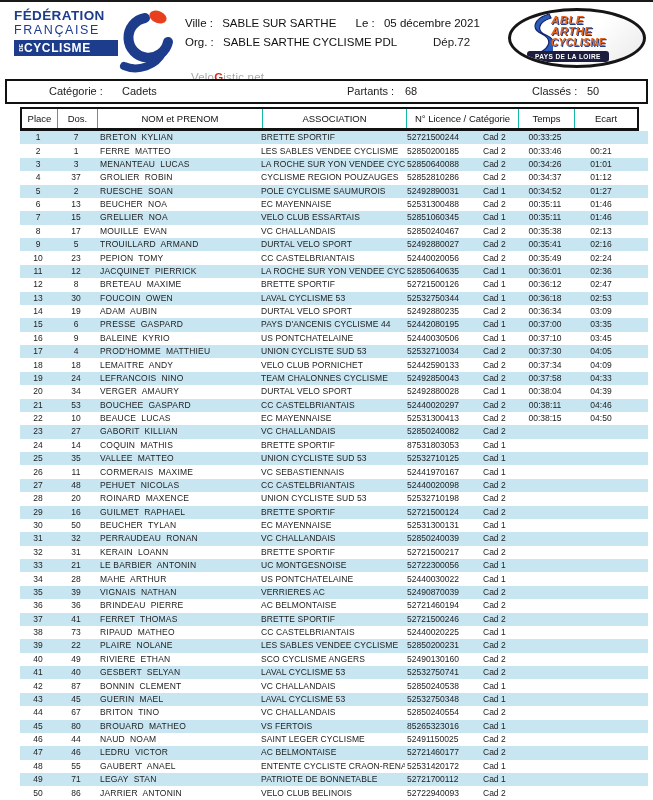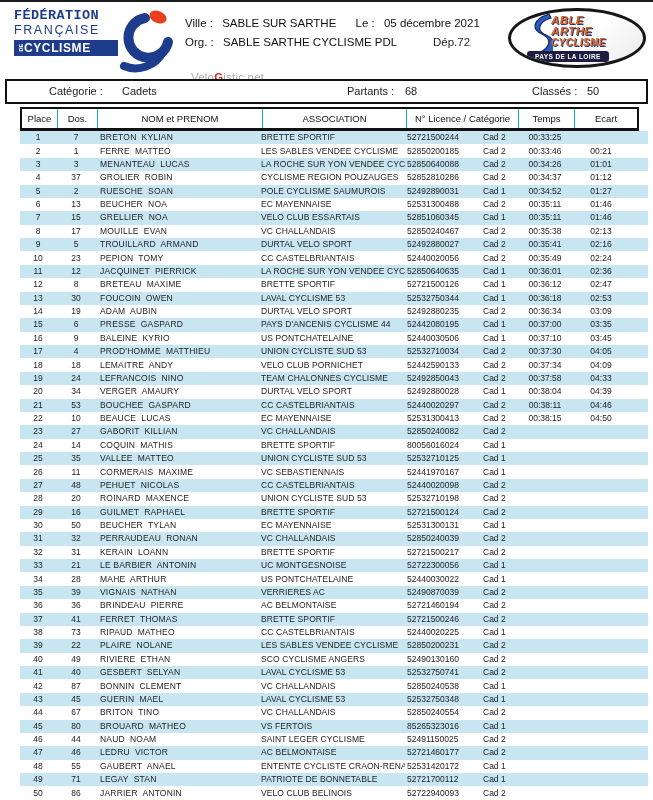--- a/index.html
+++ b/index.html
@@ -4,21 +4,21 @@
 <style>
   html,body { margin:0; padding:0; background:#fff; }
   body { width:653px; height:800px; overflow:hidden; font-family:"Liberation Sans", sans-serif; color:#1b1b1b; }
   .page { position:relative; width:653px; height:800px; background:#fff; }
   .topline { position:absolute; top:0; left:0; width:653px; height:2px; background:#1a1a1a; }
 
   
   .header { position:absolute; top:6px; left:0; width:653px; height:72px; }
 
   .ffc-logo { position:absolute; left:14px; top:2px; width:170px; height:66px; }
-  .ffc-l1 { font-weight:bold; font-size:13.5px; color:#1d3c8c; letter-spacing:.4px; line-height:15px;font-family:Liberation Mono, monospace; }
+  .ffc-l1 { font-weight:bold; font-size:13.5px; color:#1d3c8c; letter-spacing:.4px; line-height:15px; }
   .ffc-l2 { font-size:12.5px; color:#1d3c8c; letter-spacing:1.6px; line-height:15px; }
   .ffc-band { margin-top:2px; background:#1d3c8c; color:#fff; width:104px; height:16px; display:flex; align-items:center; padding-left:3px; box-sizing:border-box; }
   .ffc-de { display:inline-block; transform:rotate(-90deg); font-size:5.5px; font-weight:bold; width:7px; }
   .ffc-cyc { font-weight:bold; font-size:12px; letter-spacing:.6px; }
   .ffc-swoosh { position:absolute; right:8px; top:-2px; }
 
   .info { position:absolute; left:185px; top:8px; width:300px; font-size:11.5px; }
   .info-line { line-height:19px; white-space:nowrap; position:relative; }
   .lbl { color:#111; }
   .val { color:#111; margin-left:6px; }
@@ -370,21 +370,21 @@
           <div class="cell-licence">52850240082</div>
           <div class="cell-category">Cad 2</div>
           <div class="cell-temps"></div>
           <div class="cell-ecart"></div>
         </div>
         <div class="trow">
           <div class="cell-place">24</div>
           <div class="cell-dos">14</div>
           <div class="cell-name">COQUIN  MATHIS</div>
           <div class="cell-association">BRETTE SPORTIF</div>
-          <div class="cell-licence">80056016024</div>
+          <div class="cell-licence">87531803053</div>
           <div class="cell-category">Cad 1</div>
           <div class="cell-temps"></div>
           <div class="cell-ecart"></div>
         </div>
         <div class="trow stripe">
           <div class="cell-place">25</div>
           <div class="cell-dos">35</div>
           <div class="cell-name">VALLEE  MATTEO</div>
           <div class="cell-association">UNION CYCLISTE SUD 53</div>
           <div class="cell-licence">52532710125</div>

